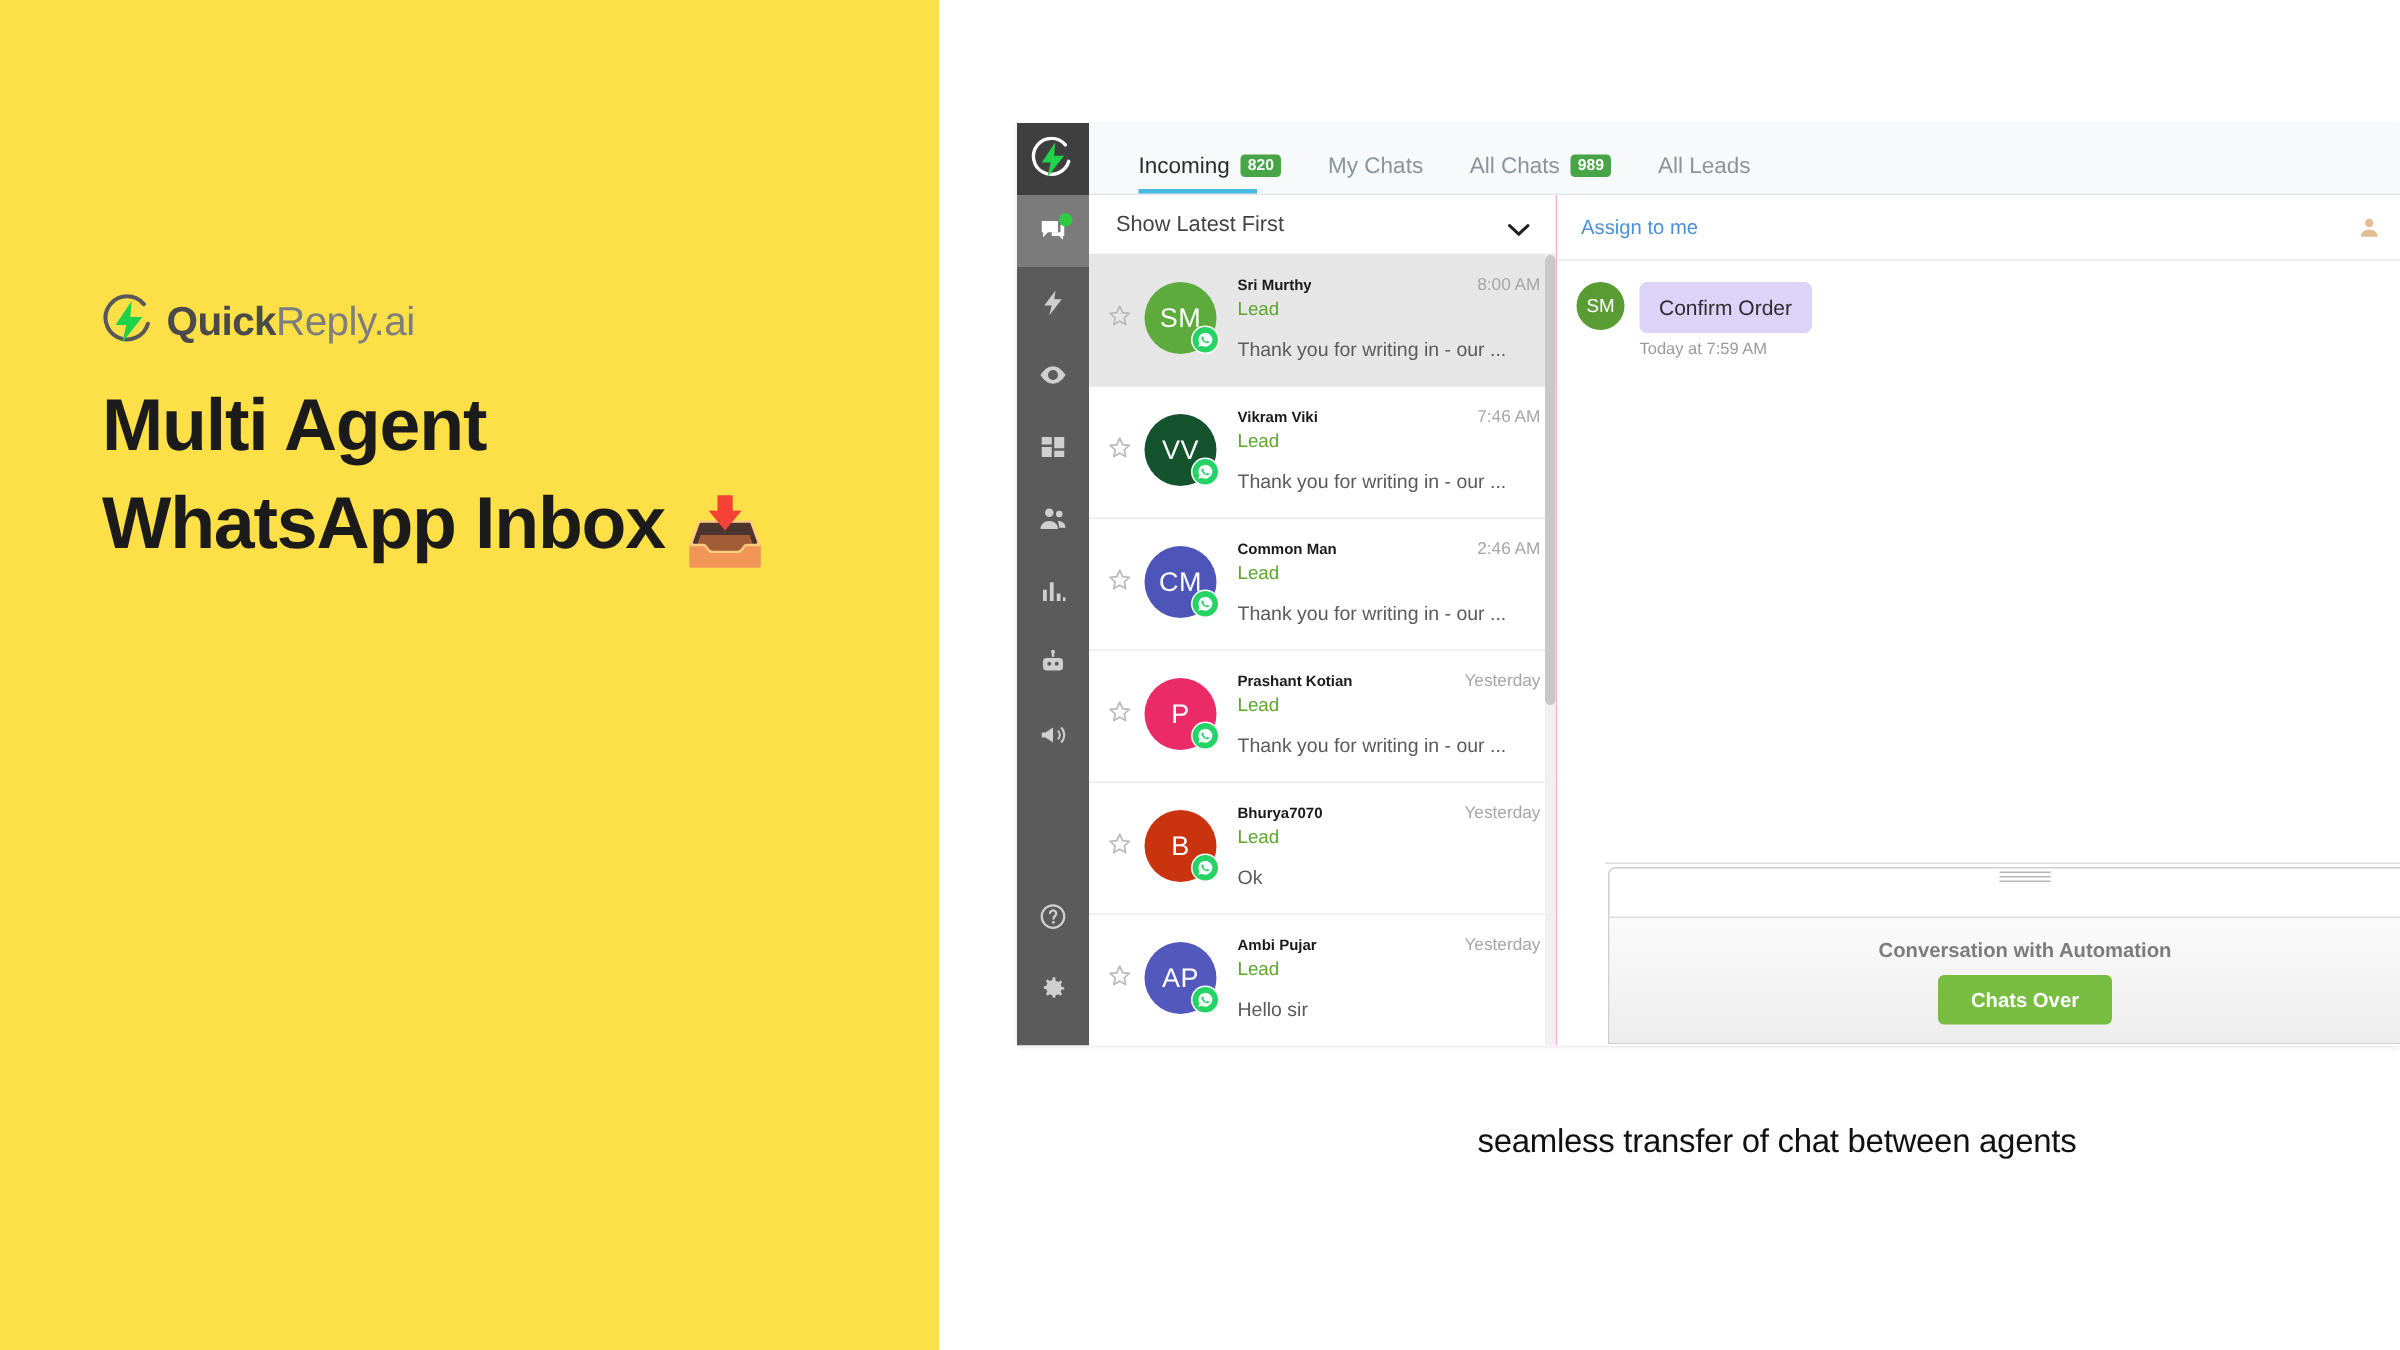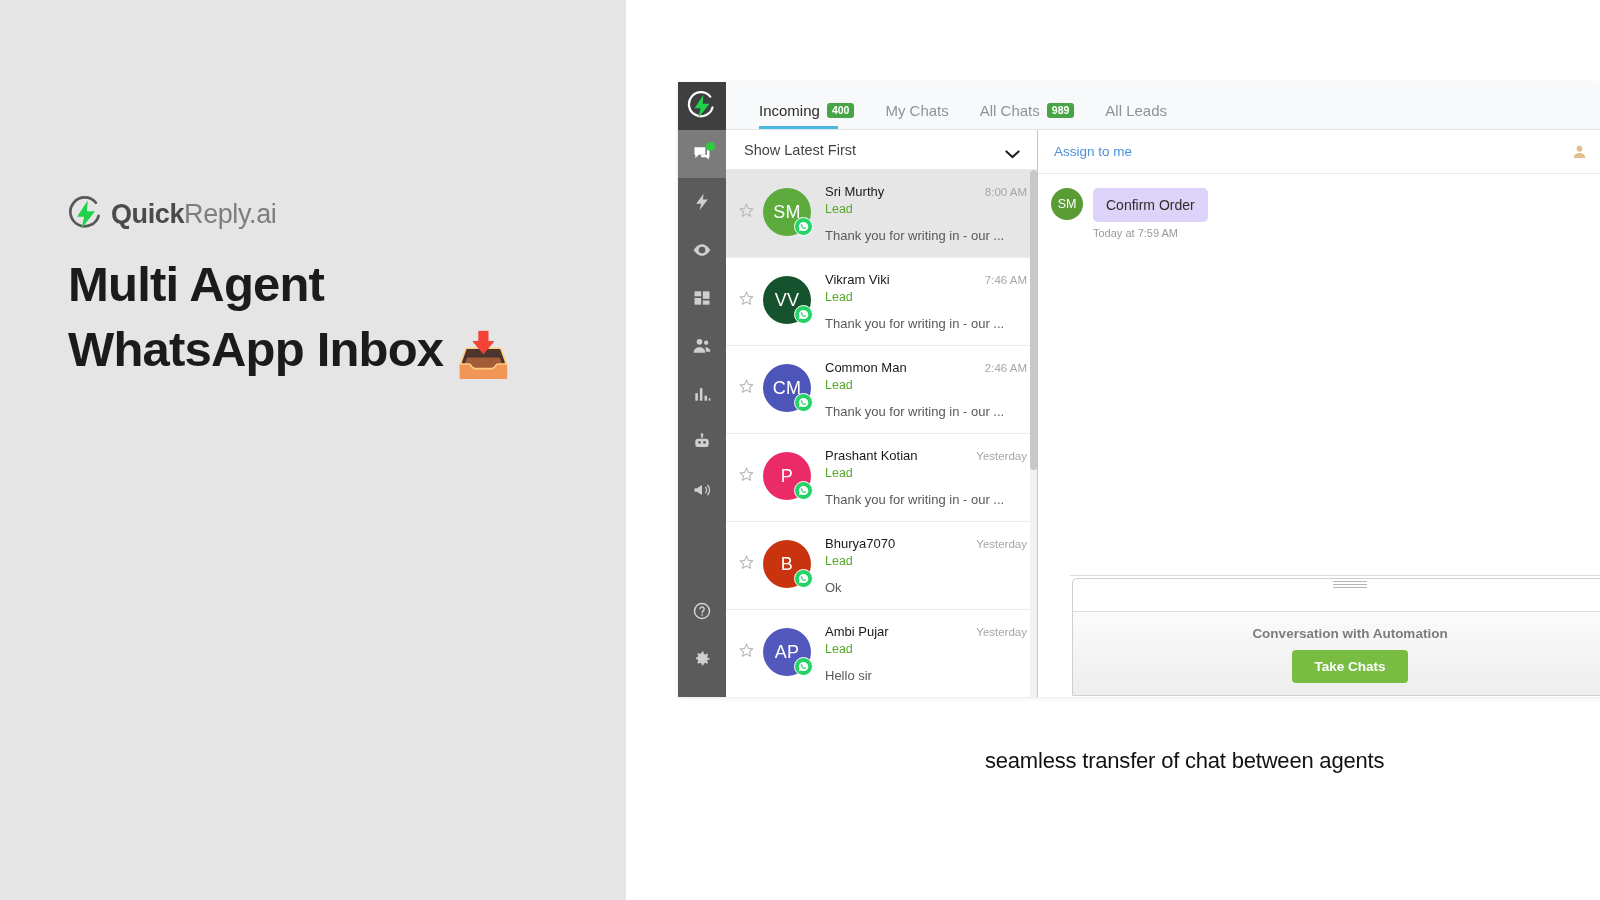--- a/index.html
+++ b/index.html
@@ -8,21 +8,21 @@
     background: #ffffff;
     font-family: "Liberation Sans", sans-serif;
     overflow: hidden;
   }
   .page { position: relative; width: 1600px; height: 900px; }
 
   
   .left-panel {
     position: absolute; left: 0; top: 0;
     width: 626px; height: 900px;
-    background: #e5e5e5;
+    background: #fde047;
   }
   .logo-row {
     position: absolute; left: 68px; top: 196px;
     display: flex; align-items: center; gap: 7px;
   }
   .logo-mark { width: 36px; height: 36px; flex: 0 0 36px; }
   .logo-text { font-size: 27px; letter-spacing: -0.4px; white-space: nowrap; }
   .logo-text .lt-a { font-weight: bold; color: #4a4a4a; }
   .logo-text .lt-b { font-weight: normal; color: #7e7e7e; }
 
@@ -138,21 +138,21 @@
   .wa-badge {
     position: absolute; right: -2px; bottom: 0px;
     width: 19px; height: 19px; border-radius: 50%;
     background: #25d366; border: 1.5px solid #fff;
     display: flex; align-items: center; justify-content: center;
   }
   .wa-badge svg { width: 11px; height: 11px; fill: #fff; }
   .chat-meta { flex: 1 1 auto; min-width: 0; padding-top: 2px; }
   .chat-row1 { display: flex; align-items: baseline; justify-content: space-between; }
   .chat-name {
-    font-size: 13px; font-weight: normal; color: #1a1a1a;
+    font-size: 10px; font-weight: bold; color: #1a1a1a;
     white-space: nowrap; overflow: hidden; text-overflow: ellipsis;
   }
   .chat-time { font-size: 11.5px; color: #a6a6a6; flex: 0 0 auto; margin-left: 12px; }
   .chat-tag { font-size: 12.5px; color: #5aa72b; margin-top: 3px; }
   .chat-preview {
     font-size: 13px; color: #5a5a5a; margin-top: 12px;
     white-space: nowrap; overflow: hidden; text-overflow: ellipsis;
   }
   .list-scrollbar {
     position: absolute; right: 0px; top: 40px;
@@ -336,21 +336,21 @@
       <div class="rail-item" style="margin-bottom:14px">
         <svg viewBox="0 0 24 24">
             <path d="M12 8.4a3.6 3.6 0 100 7.2 3.6 3.6 0 000-7.2zm9 4.5v-1.8l-2.1-.5a7 7 0 00-.8-2l1.2-1.8-1.3-1.3-1.8 1.2a7 7 0 00-2-.8L13.7 3h-1.8l-.5 2.1a7 7 0 00-2 .8L7.6 4.7 6.3 6l1.2 1.8a7 7 0 00-.8 2L4.6 10.3v1.8l2.1.5a7 7 0 00.8 2l-1.2 1.8 1.3 1.3 1.8-1.2a7 7 0 002 .8l.5 2.1h1.8l.5-2.1a7 7 0 002-.8l1.8 1.2 1.3-1.3-1.2-1.8a7 7 0 00.8-2z"></path>
           </svg>
       </div>
     </nav>
 
     <div class="tabbar">
       <div class="tab active">
         <span>Incoming</span>
-        <span class="badge">400</span>
+        <span class="badge">820</span>
       </div>
       <div class="tab">
         <span>My Chats</span>
       </div>
       <div class="tab">
         <span>All Chats</span>
         <span class="badge">989</span>
       </div>
       <div class="tab">
         <span>All Leads</span>
@@ -526,21 +526,21 @@
       <div class="composer">
         <div class="composer-inner">
           <div class="composer-grip">
               <i></i>
               <i></i>
               <i></i>
             </div>
           <div class="composer-input"></div>
           <div class="automation-zone">
             <div class="automation-label">Conversation with Automation</div>
-            <button class="takeover-btn">Take Chats</button>
+            <button class="takeover-btn">Chats Over</button>
           </div>
         </div>
       </div>
     </section>
   </div>
 
   <div class="caption">seamless transfer of chat between agents</div>
 </div>
 
 </body></html>

